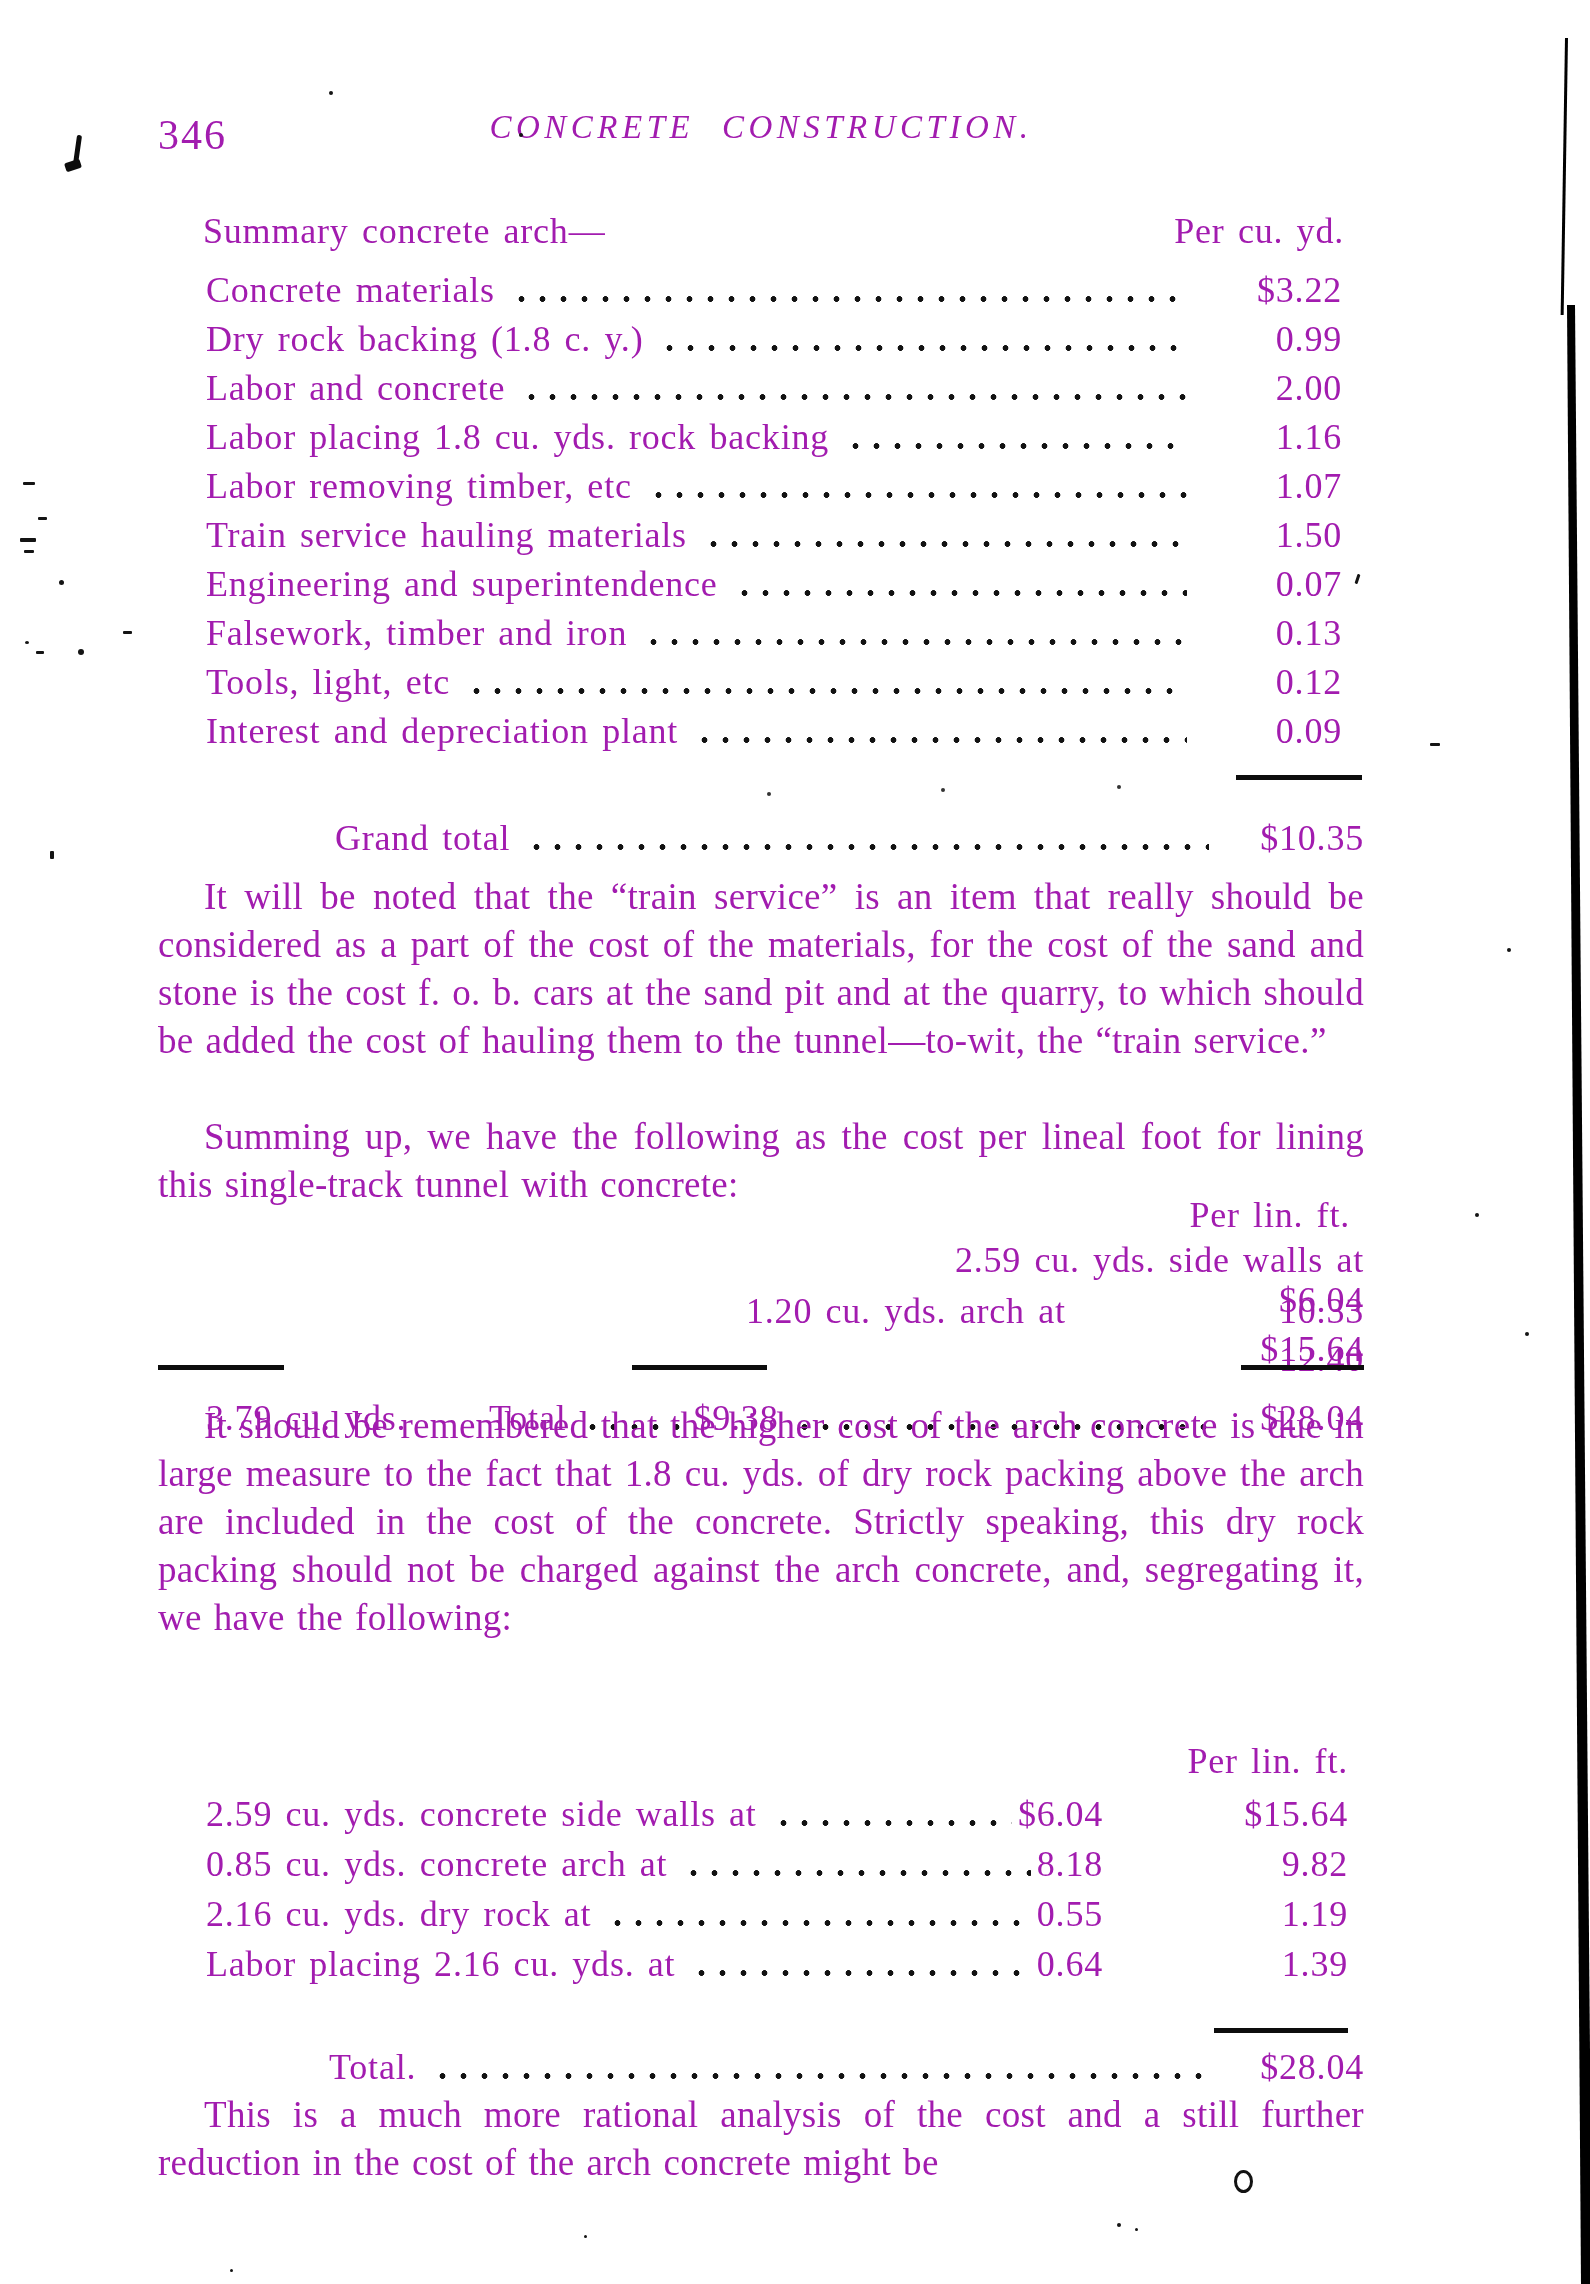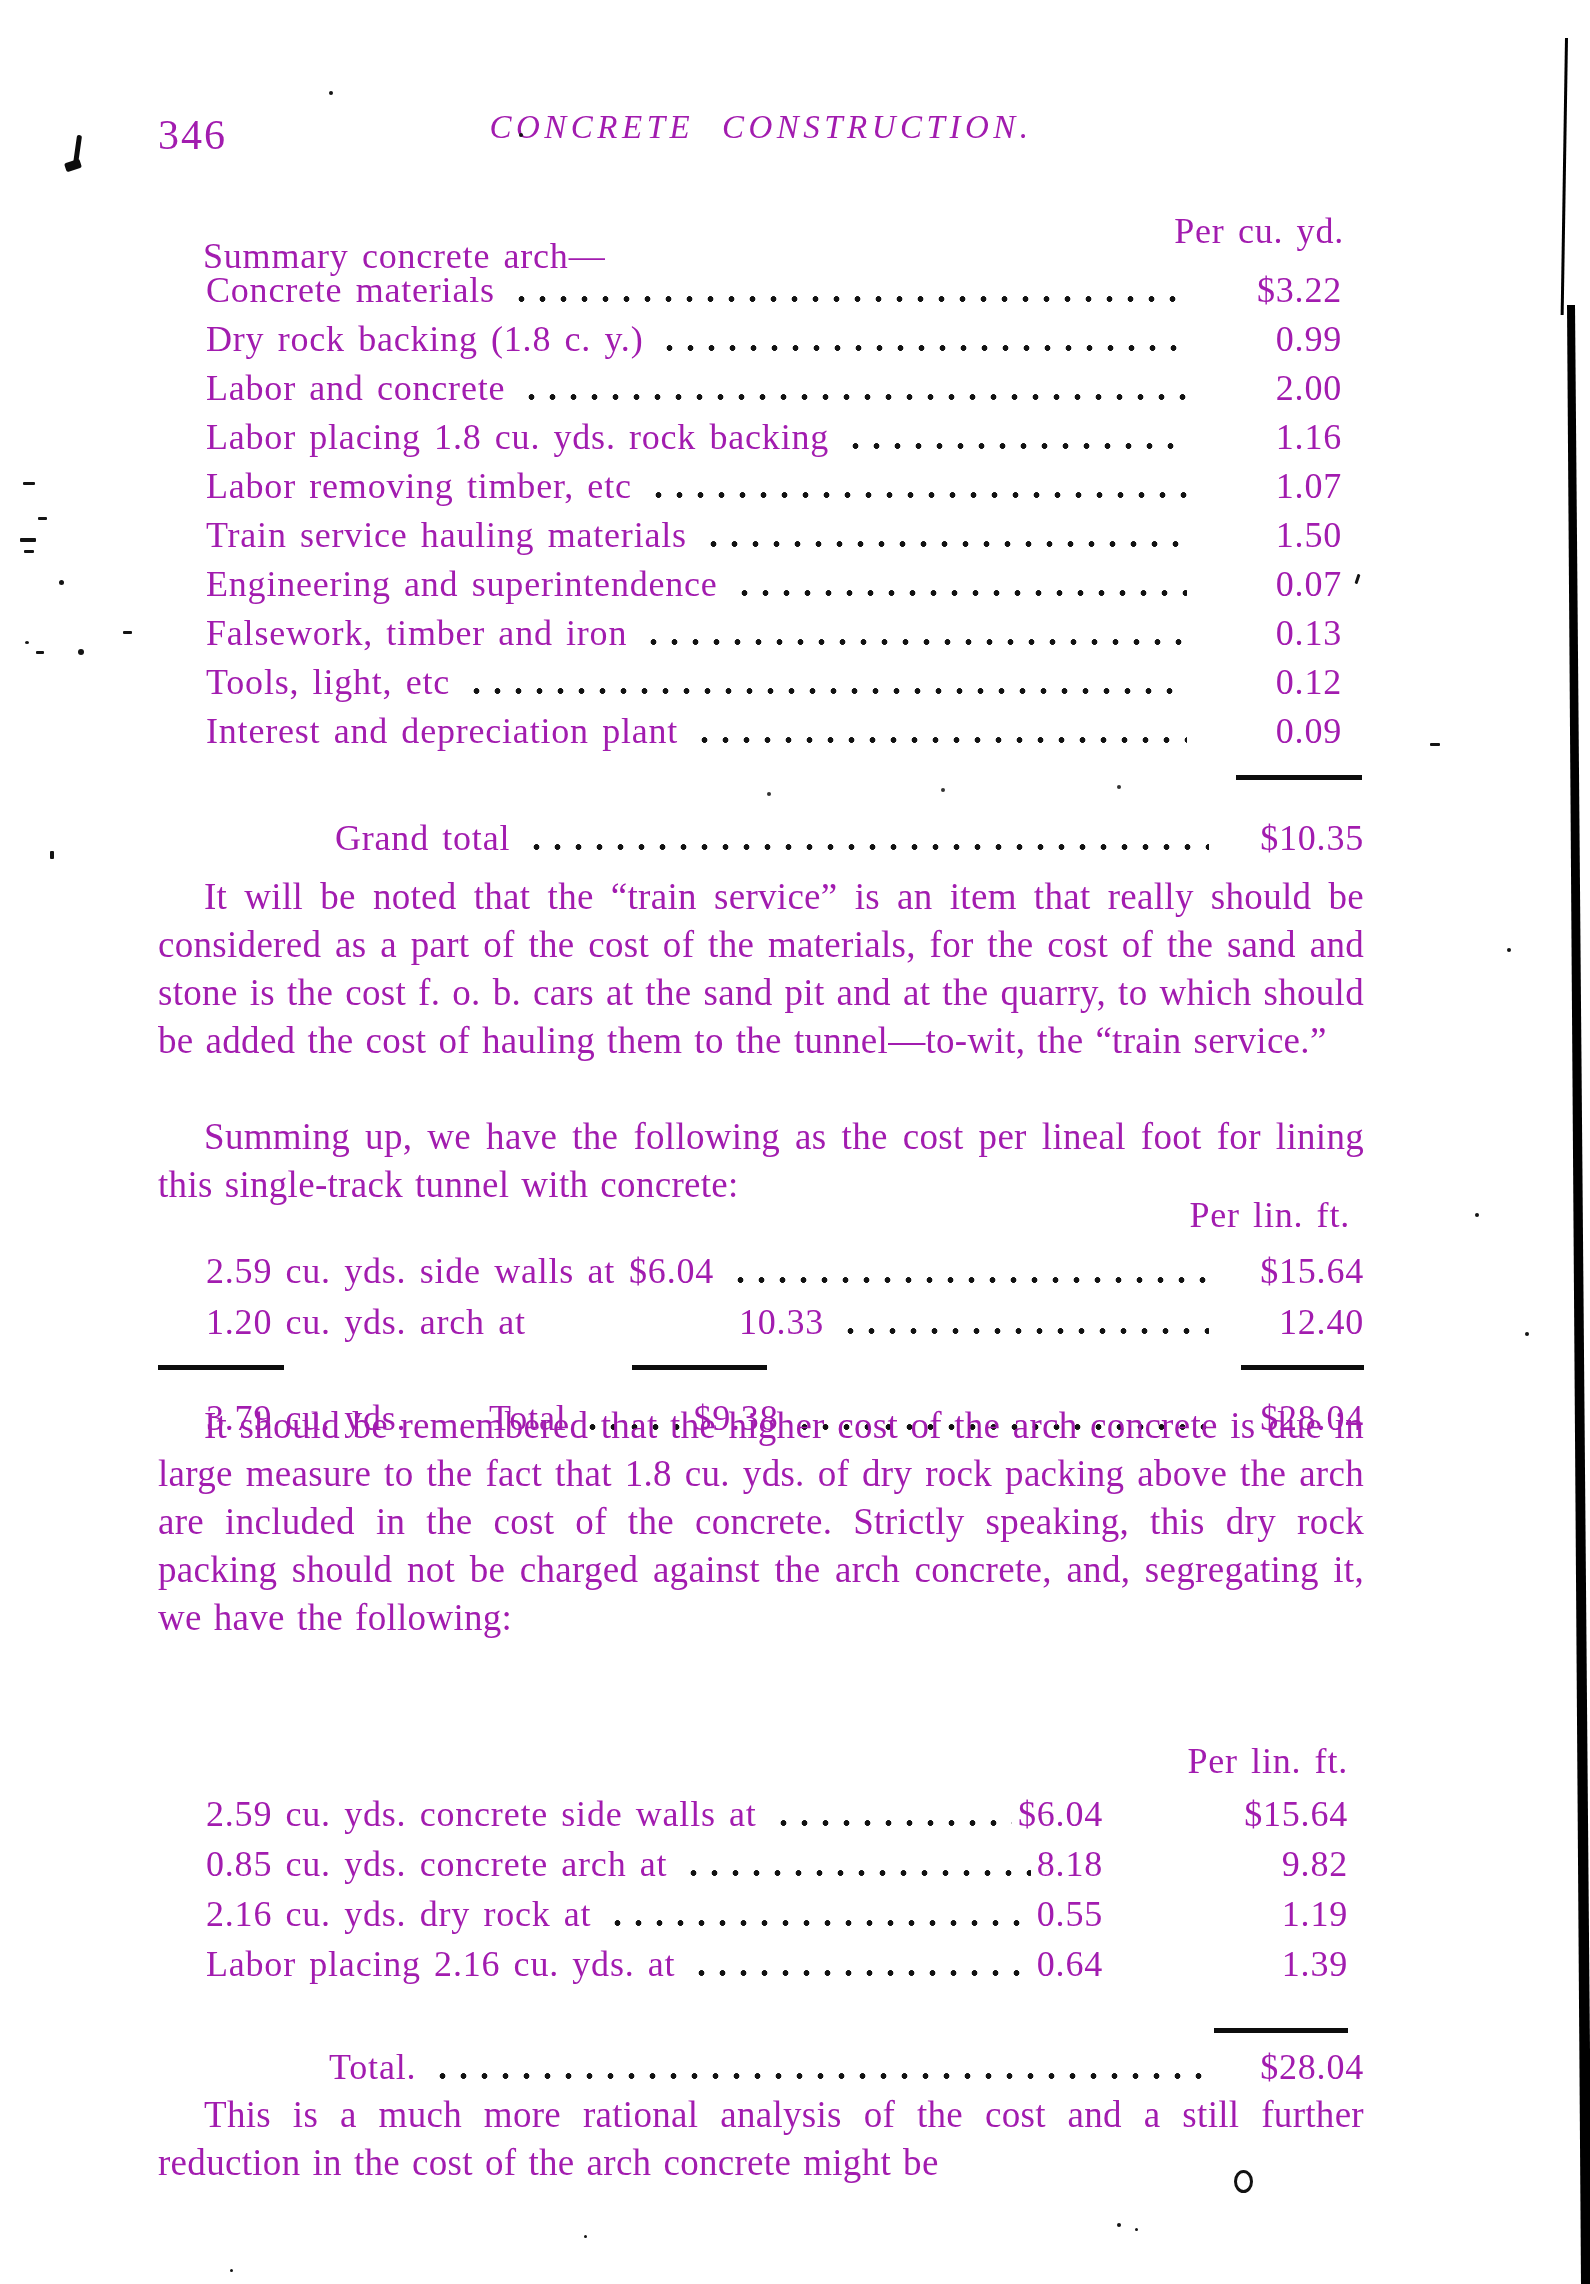--- a/index.html
+++ b/index.html
@@ -27,21 +27,21 @@
   .trow span { line-height:1.12; white-space:nowrap; }
   .dots {
     flex:1 1 auto; align-self:flex-end; height:10px; margin:0 6px 8px 12px;
     background-image:radial-gradient(circle, #121212 2.6px, rgba(0,0,0,0) 3.2px);
     background-size:21px 10px; background-repeat:repeat-x; background-position:4px 2px;
   }
   .val { min-width:149px; text-align:right; }
 
   
   .sumcap { top:210px; display:flex; justify-content:space-between; }
-  .sumcap .capt { margin-left:45px;margin-top:25px; }
+  .sumcap .capt { margin-left:45px; }
   .sumcap .unit { padding-right:20px; }
   .t1 { top:261px; }
   .t1 .trow { height:49px; }
   .t1 .val { padding-right:22px; }
   .rule { position:absolute; height:5px; background:#0d0d0d; }
   .rule1 { top:775px; right:2px; width:126px; }
   .gtotal { top:812px; height:46px; }
   .gtotal .lbl { margin-left:129px; }
 
   
@@ -52,21 +52,21 @@
   .p3 { top:1402px; }
   .p4 { top:2091px; }
 
   
   .unitline { text-align:right; }
   .u1 { top:1194px; padding-right:14px; }
   .u2 { top:1740px; padding-right:16px; }
 
   
   .lineal { top:1240px; }
-  .lineal .trow { height:51px; }
+  .lineal .trow { height:51px;flex-direction:column; }
   .lineal .rate1 { margin-left:14px; }
   .left2 { display:flex; width:618px; align-items:flex-end; }
   .left2 .rate { margin-left:auto; }
   .rules3 { top:1365px; height:6px; }
   .rules3 i { position:absolute; top:0; height:5px; background:#0d0d0d; }
   .rules3 .r1 { left:0; width:126px; }
   .rules3 .r2 { left:474px; width:135px; }
   .rules3 .r3 { right:0; width:123px; }
   .totalrow { top:1392px; height:46px; }
   .totalrow .qty { width:283px; }

